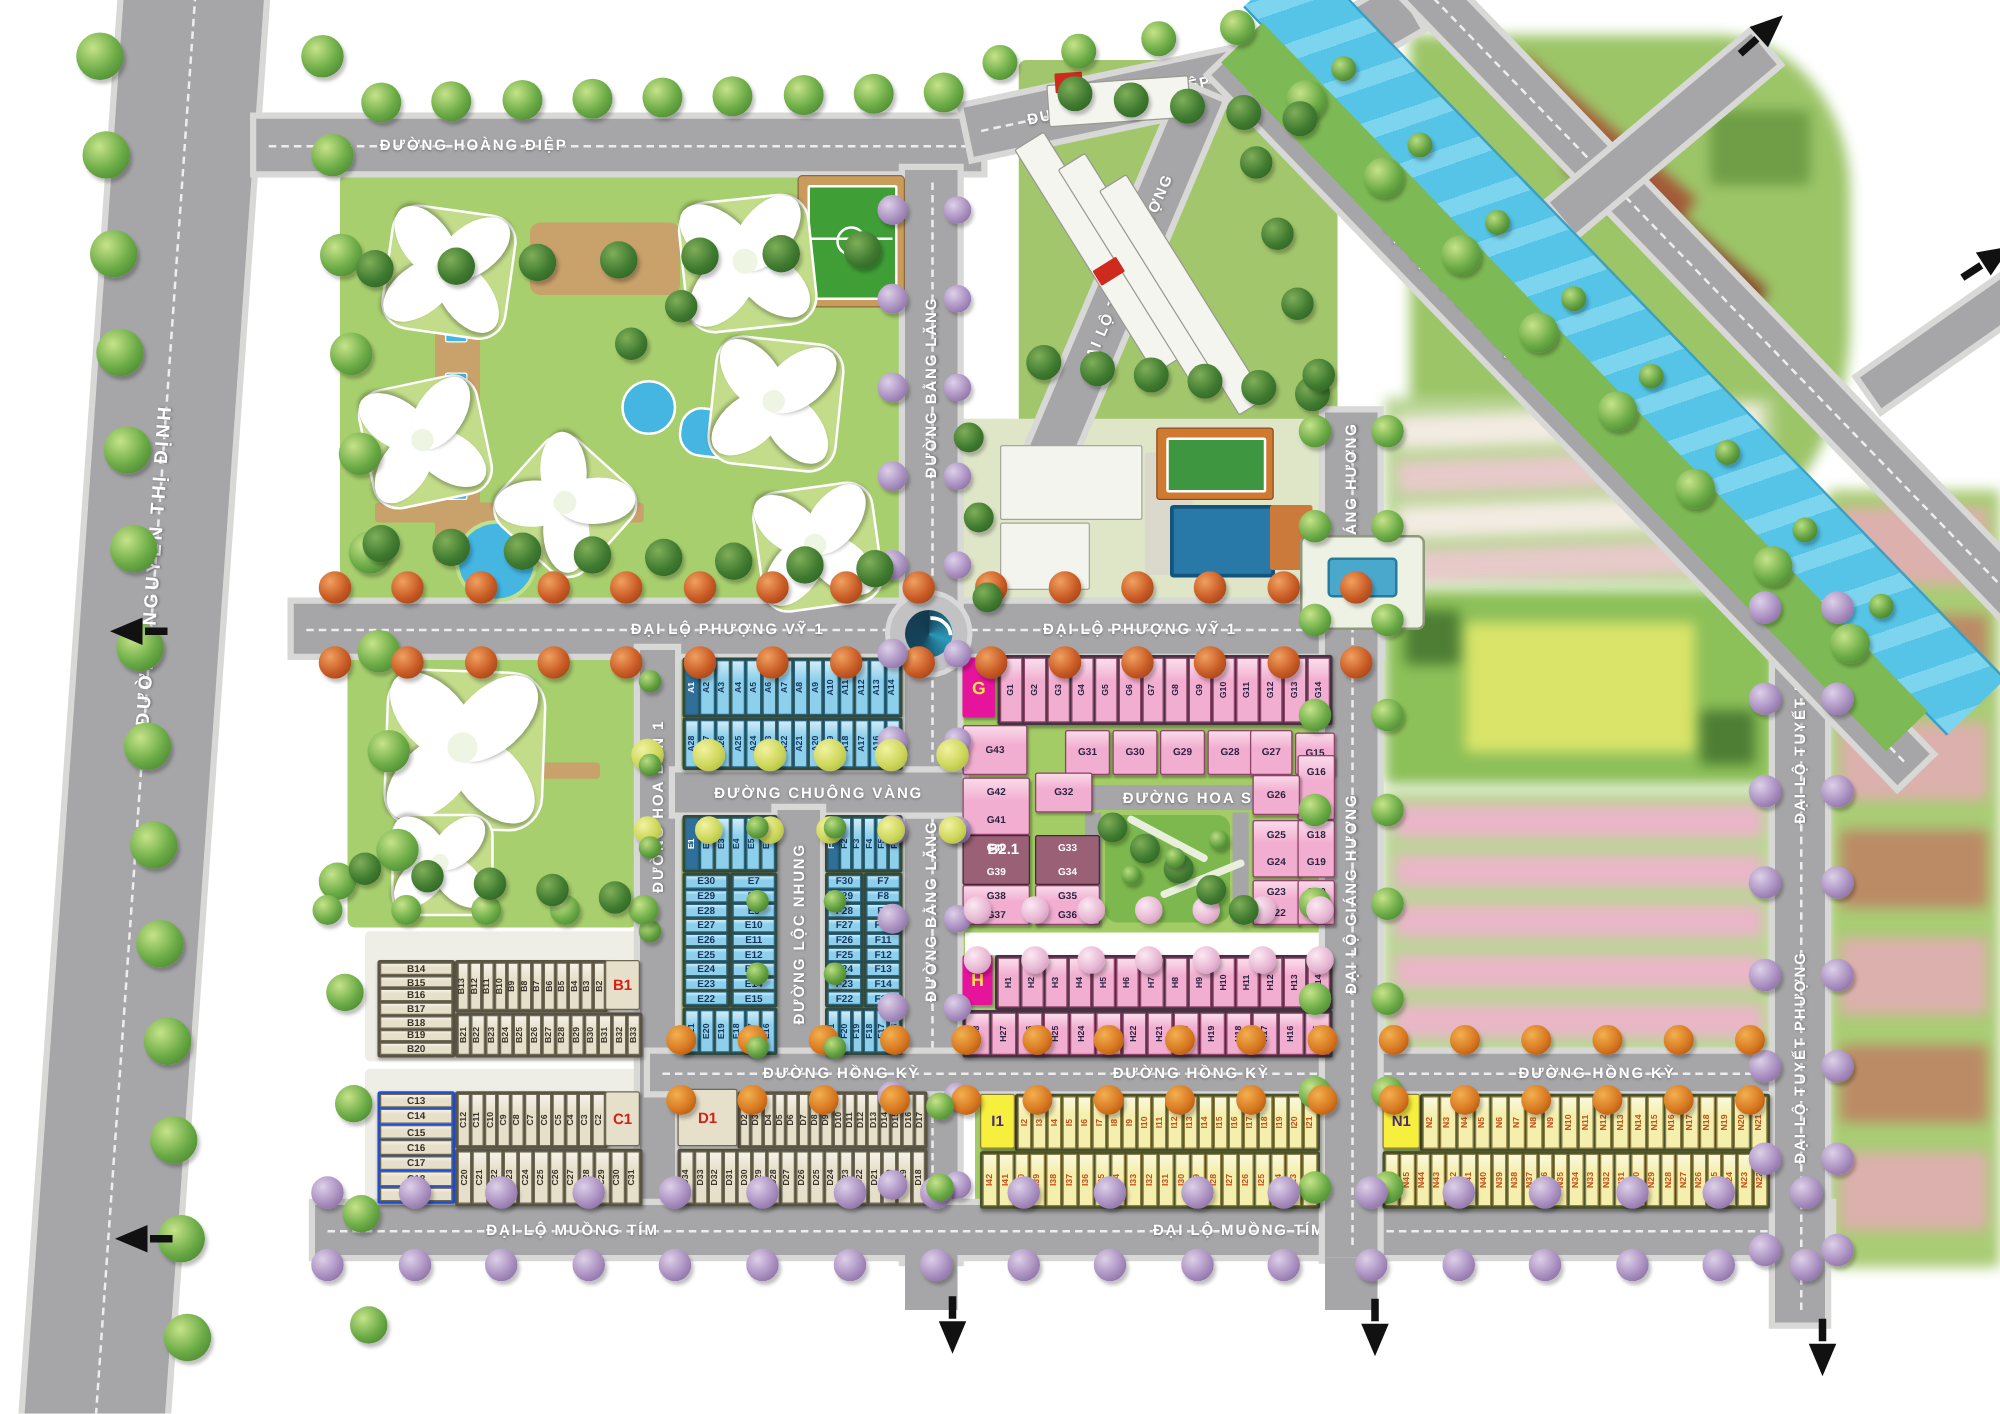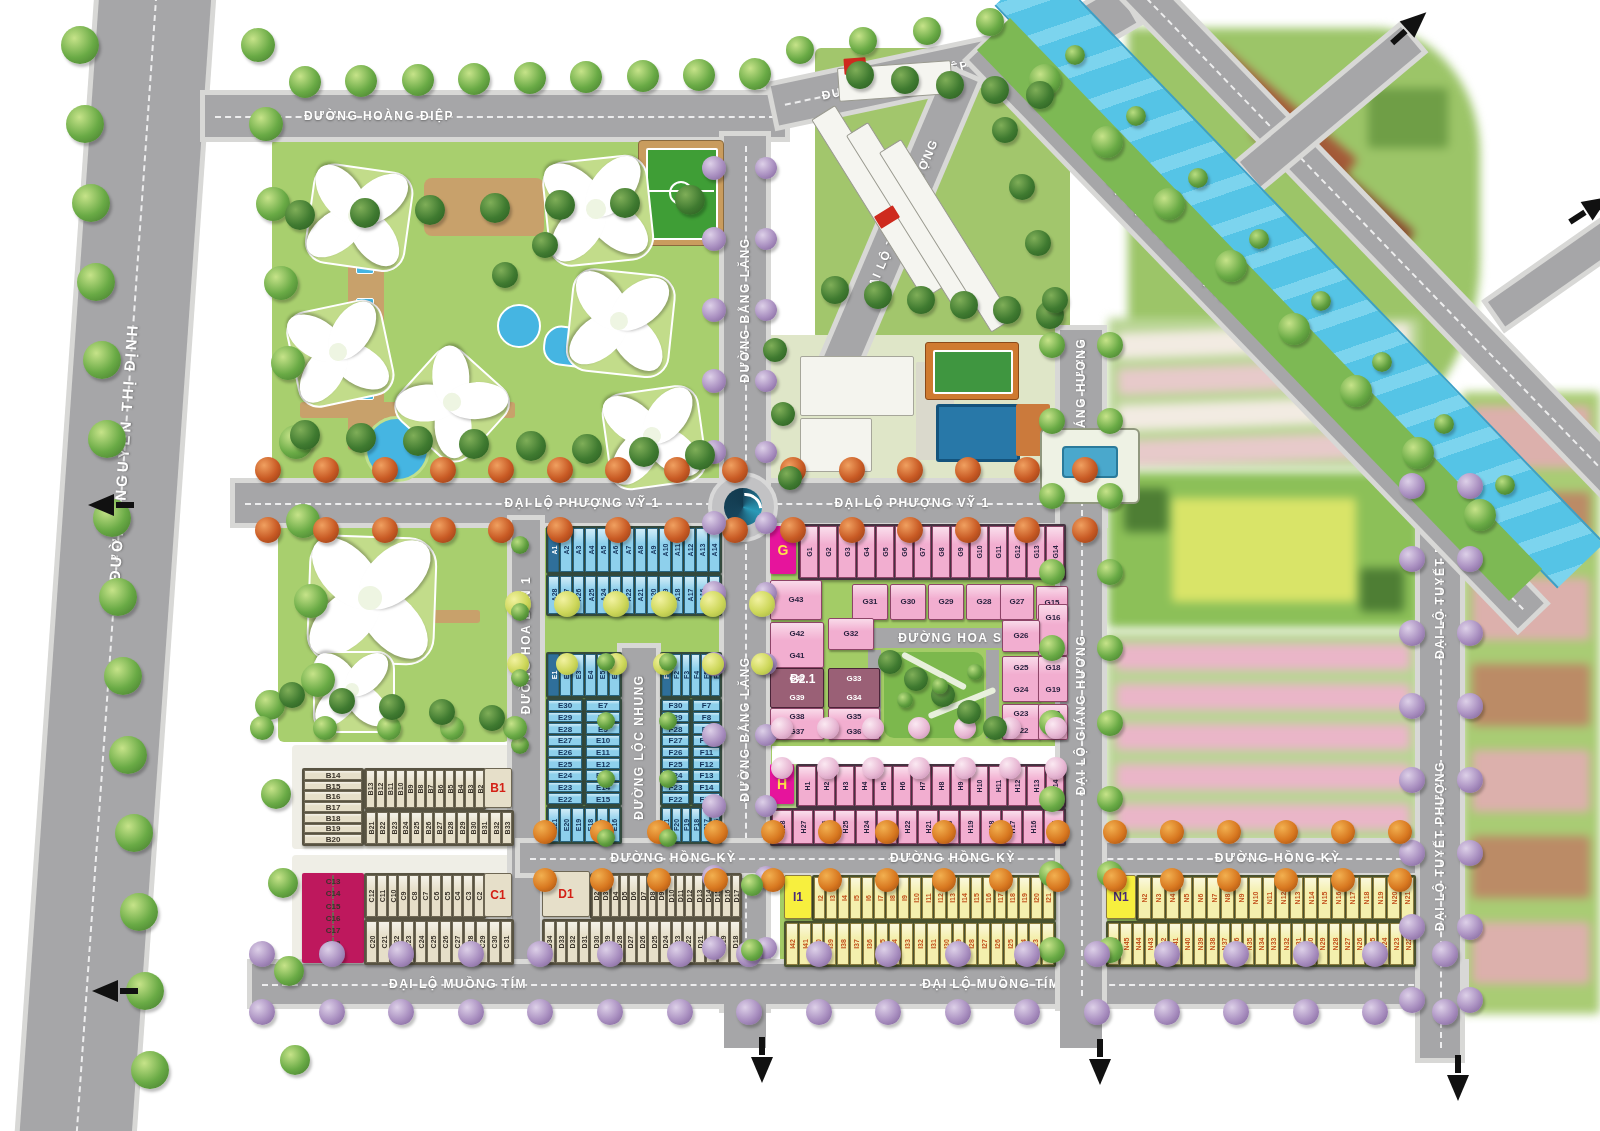--- a/index.html
+++ b/index.html
@@ -107,20 +107,23 @@
       <div class="rlabel" style="left: 78%; top: 50%; transform: translate(-50%, -50%);">ĐẠI LỘ PHƯỢNG VỸ 1</div>
     </div>
     <div class="road" style="left: 724px; top: 136px; width: 42px; height: 872px;">
       <div class="dash" style="top: 10px; bottom: 10px; left: 50%; border-left: 2px dashed rgba(255, 255, 255, 0.8);"></div>
       <div class="rlabel" style="top: 20%; left: 50%; transform: translate(-50%, -50%) rotate(-90deg);">ĐƯỜNG BẰNG LĂNG</div>
       <div class="rlabel" style="top: 68%; left: 50%; transform: translate(-50%, -50%) rotate(-90deg);">ĐƯỜNG BẰNG LĂNG</div>
     </div>
     <div class="road" style="left: 512px; top: 520px; width: 28px; height: 448px;">
       <div class="rlabel" style="top: 28%; left: 50%; transform: translate(-50%, -50%) rotate(-90deg);">ĐƯỜNG HOA BAN 1</div>
     </div>
+    <div class="road" style="left: 540px; top: 618px; width: 230px; height: 32px;">
+      <div class="rlabel" style="left: 50%; top: 50%; transform: translate(-50%, -50%);">ĐƯỜNG CHUÔNG VÀNG</div>
+    </div>
     <div class="road" style="left: 622px; top: 648px; width: 34px; height: 197px;">
       <div class="rlabel" style="top: 50%; left: 50%; transform: translate(-50%, -50%) rotate(-90deg);">ĐƯỜNG LỘC NHUNG</div>
     </div>
     <div class="road nos" style="left: 850px; top: 628px; width: 212px; height: 20px;">
       <div class="rlabel" style="left: 50%; top: 50%; transform: translate(-50%, -50%);">ĐƯỜNG HOA SỮ</div>
     </div>
     <div class="road nos" style="left: 868px; top: 650px; width: 13px; height: 88px;"></div>
     <div class="road nos" style="left: 986px; top: 650px; width: 13px; height: 88px;"></div>
     <div class="road" style="left: 520px; top: 843px; width: 902px; height: 30px;">
       <div class="dash" style="left: 10px; right: 10px; top: 50%; border-top: 2px dashed rgba(255, 255, 255, 0.8);"></div>
@@ -771,21 +774,21 @@
       <div class="cell" style="background: linear-gradient(rgba(255, 255, 255, 0.6), rgba(255, 255, 255, 0) 35%), rgb(230, 223, 201); border: 1px solid rgb(110, 103, 84);">
         <span style="color: rgb(57, 51, 42);">B31</span>
       </div>
       <div class="cell" style="background: linear-gradient(rgba(255, 255, 255, 0.6), rgba(255, 255, 255, 0) 35%), rgb(230, 223, 201); border: 1px solid rgb(110, 103, 84);">
         <span style="color: rgb(57, 51, 42);">B32</span>
       </div>
       <div class="cell" style="background: linear-gradient(rgba(255, 255, 255, 0.6), rgba(255, 255, 255, 0) 35%), rgb(230, 223, 201); border: 1px solid rgb(110, 103, 84);">
         <span style="color: rgb(57, 51, 42);">B33</span>
       </div>
     </div>
-    <div class="row v" style="left: 302px; top: 873px; width: 58px; height: 86px; background: #be185d; align-items: center;">
+    <div class="row v" style="left: 302px; top: 873px; width: 58px; height: 86px; background: #1d4ed8;">
       <div class="cell" style="background: linear-gradient(rgba(255, 255, 255, 0.6), rgba(255, 255, 255, 0) 35%), rgb(230, 223, 201); border: 1px solid rgb(110, 103, 84);">
         <span style="color: rgb(57, 51, 42);">C13</span>
       </div>
       <div class="cell" style="background: linear-gradient(rgba(255, 255, 255, 0.6), rgba(255, 255, 255, 0) 35%), rgb(230, 223, 201); border: 1px solid rgb(110, 103, 84);">
         <span style="color: rgb(57, 51, 42);">C14</span>
       </div>
       <div class="cell" style="background: linear-gradient(rgba(255, 255, 255, 0.6), rgba(255, 255, 255, 0) 35%), rgb(230, 223, 201); border: 1px solid rgb(110, 103, 84);">
         <span style="color: rgb(57, 51, 42);">C15</span>
       </div>
       <div class="cell" style="background: linear-gradient(rgba(255, 255, 255, 0.6), rgba(255, 255, 255, 0) 35%), rgb(230, 223, 201); border: 1px solid rgb(110, 103, 84);">

